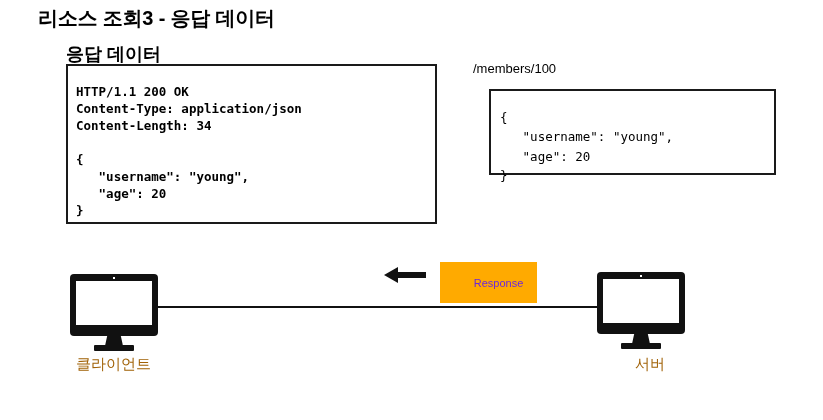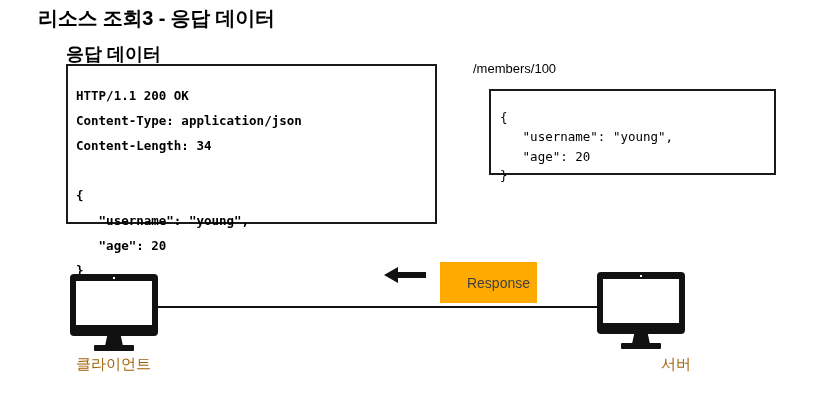--- a/index.html
+++ b/index.html
@@ -47,21 +47,21 @@
     box-sizing: border-box;
     background: #ffffff;
   }
 
   #response-box .box-text {
     position: absolute;
     left: 8px;
     top: 4px;
     font-size: 12.5px;
     font-weight: bold;
-    line-height: 25px;
+    line-height: 17px;
     white-space: pre;
   }
 
   
   #resource-label {
     position: absolute;
     left: 473px;
     top: 61px;
     font-size: 13px;
     font-weight: normal;
@@ -152,38 +152,38 @@
   #client-monitor { left: 70px; top: 274px; }
   #server-monitor { left: 597px; top: 272px; }
 
   .node-label {
     position: absolute;
     font-size: 15px;
     color: #a16207;
     white-space: pre;
   }
   #client-label { left: 76px; top: 355px; }
-  #server-label { left: 661px; top: 355px; }
+  #server-label { left: 635px; top: 355px; }
 
   
   #response-badge {
     position: absolute;
     left: 440px;
     top: 262px;
     width: 97px;
     height: 41px;
     background: #FFAA00;
     display: flex;
     align-items: center;
     justify-content: center;
   }
   #response-badge .badge-text {
-    font-size: 14px;
+    font-size: 11px;
     font-weight: normal;
-    color: #404040;
+    color: #6d28d9;
     white-space: pre;
     padding-left: 20px;
   }
 
   #flow-arrow {
     position: absolute;
     left: 384px;
     top: 265px;
     width: 44px;
     height: 20px;

